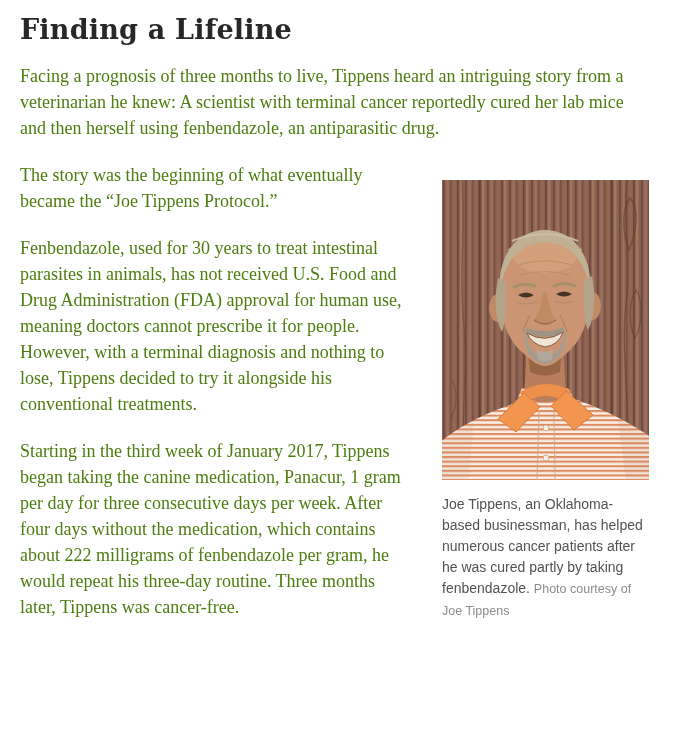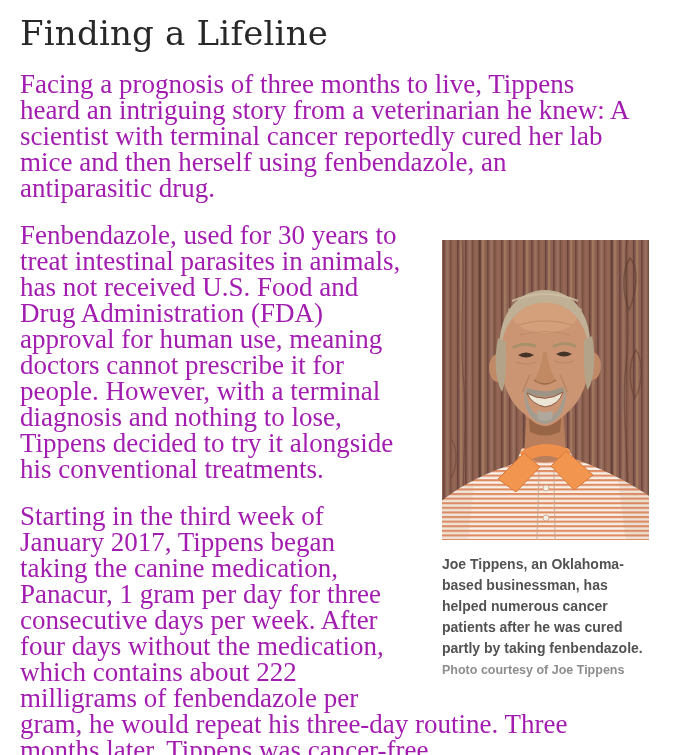--- a/index.html
+++ b/index.html
@@ -14,39 +14,38 @@
     color: #3a3a3a;
     overflow: hidden;
   }
   .page {
     box-sizing: border-box;
     width: 674px;
     padding: 8px 42px 10px 20px; 
   }
   h1.article-title {
     font-family: "DejaVu Serif", serif;
-    font-size: 34px;
-    font-weight: 400;
+    font-size: 27px;
+    font-weight: 700;
     color: #282828;
     letter-spacing: 0.2px;
     margin: 6px 0 18px 0;
     line-height: 1.15;
   }
   p.body-paragraph {
-    font-size: 27px;
+    font-size: 18px;
     line-height: 26px;
     margin: 0 0 21px 0;
-    color: #a21caf;
+    color: #4d7c0f;
   }
   figure.photo-figure {
     float: right;
     width: 207px;
     margin: 2px -33px 10px 22px; 
     padding: 16px;
-    font-weight: bold;
   }
   .photo-svg {
     display: block;
     width: 207px;
     height: 300px;
   }
   figcaption.photo-caption {
     font-family: "Liberation Sans", sans-serif;
     font-size: 14px;
     line-height: 21px;
@@ -143,19 +142,20 @@
       <path d="M95,170 Q103,174 111,170 L110,179 Q103,183 96,179 Z" fill="#b0a89c"></path>
 
       <path d="M85,148 Q103,155 121,147 L122,152 Q103,161 84,153 Z" fill="#9e9486"></path>
 
       <path d="M85,153 Q103,164 121,152 Q117,165 103,167 Q89,164 85,153 Z" fill="#ece4d4" stroke="#8a5a40" stroke-width="1"></path>
     </svg>
 
     <figcaption class="photo-caption"><span>Joe Tippens, an Oklahoma-based businessman, has helped numerous cancer patients after he was cured partly by taking fenbendazole.</span> <span class="credit">Photo courtesy of Joe Tippens</span></figcaption>
   </figure>
 
+  <p class="body-paragraph">The story was the beginning of what eventually became the “Joe Tippens Protocol.”</p>
 
   <p class="body-paragraph">Fenbendazole, used for 30 years to treat intestinal parasites in animals, has not received U.S. Food and Drug Administration (FDA) approval for human use, meaning doctors cannot prescribe it for people. However, with a terminal diagnosis and nothing to lose, Tippens decided to try it alongside his conventional treatments.</p>
 
 
   <p class="body-paragraph">Starting in the third week of January 2017, Tippens began taking the canine medication, Panacur, 1 gram per day for three consecutive days per week. After four days without the medication, which contains about 222 milligrams of fenbendazole per gram, he would repeat his three-day routine. Three months later, Tippens was cancer-free.</p>
 
 </div>
 
 </body></html>

